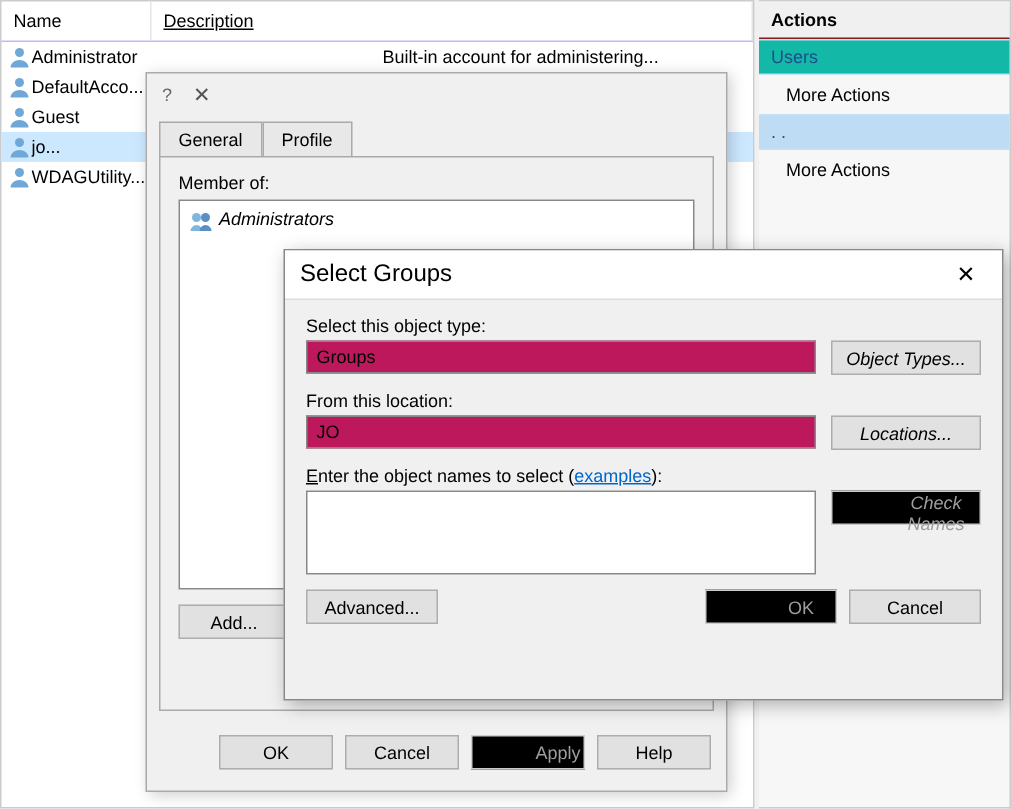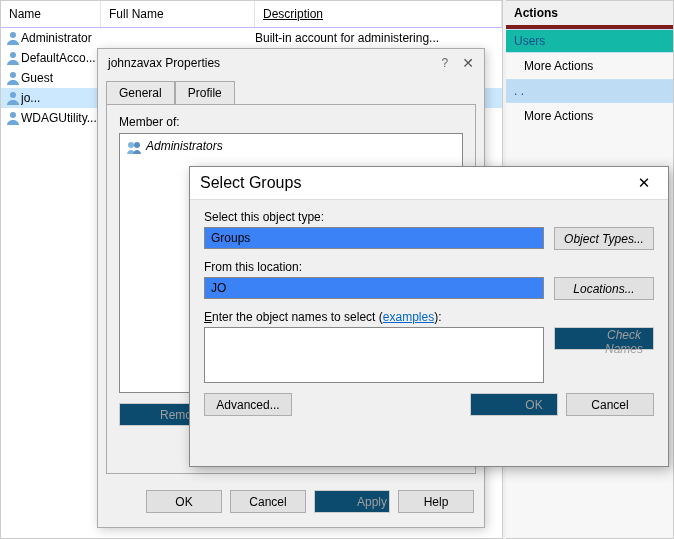--- a/index.html
+++ b/index.html
@@ -17,21 +17,21 @@
 .main-list .row.selected { background: #cce8ff; }
 .main-list .row .label { white-space: nowrap; overflow: hidden; text-overflow: ellipsis; }
 .main-list .row .name-cell { width: 96px; display:flex; align-items:center; overflow:hidden;}
 .main-list .row .full-cell { width: 154px; }
 .main-list .row .desc-cell { flex: 1; overflow:hidden; text-overflow:ellipsis; white-space:nowrap;}
 
 .user-icon svg { width:16px; height:16px; }
 
 
 .actions-pane { position: absolute; right: 0; top: 0; width: 168px; height: 539px; background: #f7f7f7; border: 1px solid #ccc; border-left:none; }
-.actions-pane .title { background: #f0f0f0; padding: 5px 8px; font-weight: bold; border-bottom: 4px solid #7f1d1d; }
+.actions-pane .title { background: #f0f0f0; padding: 5px 8px; font-weight: bold; border-bottom: 1px solid #7f1d1d; }
 .actions-pane .section-hd { background: #14b8a6; border-top:1px solid #c5dff7; border-bottom:1px solid #c5dff7; padding: 4px 8px; color:#1b4f8b;}
 .actions-pane .section-hd.selected { background:#bfdcf5;}
 .actions-pane .link { padding: 6px 18px; cursor:pointer; }
 
 
 .props { position: absolute; left: 97px; top: 48px; width: 388px; height: 480px; background: #f0f0f0; border: 1px solid #aaa; box-shadow: 2px 2px 10px rgba(0,0,0,.2); }
 .props .titlebar { display:flex; align-items:center; padding: 6px 10px; }
 .props .titlebar .t { flex:1; }
 .props .titlebar .help { margin-right: 14px; color:#666;}
 .props .titlebar .x { font-family: Arial; font-size:14px; color:#555; cursor:pointer;}
@@ -42,50 +42,49 @@
 .props .member-label { margin-bottom:4px; }
 .props .member-list { background:#fff; border:1px solid #888; height:260px; padding:4px; overflow:auto;}
 .props .member-list .item { display:flex; align-items:flex-start; gap:4px; padding:1px 2px;font-style:italic;}
 .props .member-btns { display:flex; gap:6px; margin-top:10px; align-items:flex-start;}
 .props .member-btns button { width:74px; height:23px;}
 .props .member-note { font-size:11px; color:#444; margin-left:10px; line-height:1.25; flex:1;}
 .props .dlg-btns { display:flex; justify-content:flex-end; gap:8px; padding:8px 10px 10px;}
 .props .dlg-btns button { width:76px; height:23px;}
 
 button { background:#e1e1e1; border:1px solid #adadad; cursor:pointer; font-size:12px;}
-button:disabled { color:#9e9e9e; background:#0c4a6e; border-color:#ccc; cursor:default;padding-left:40px;}
+button:disabled { color:#9e9e9e; background:#000000; border-color:#ccc; cursor:default;padding-left:40px;}
 
 
 .selgrp { position:absolute; left:189px; top:166px; width:480px; height:301px; background:#f0f0f0; border:1px solid #888; box-shadow:3px 3px 12px rgba(0,0,0,.3); z-index:10;}
 .selgrp .titlebar { display:flex; align-items:center; padding:7px 10px; border-bottom:1px solid #ddd; background:#fff;}
 .selgrp .titlebar .t { flex:1; font-size:16px;}
 .selgrp .titlebar .x { font-size:15px; cursor:pointer; width:28px; text-align:center;}
 .selgrp .body { padding:10px 14px 12px;}
 .selgrp .field-label { margin-bottom:3px; }
 .selgrp .row2 { display:flex; gap:10px; margin-bottom:10px; align-items:stretch;}
-.selgrp .textbox { flex:1; background:#3b82f6; border:1px solid #888; padding:3px 6px; height:22px; display:flex; align-items:center;}
+.selgrp .textbox { flex:1; background:#be185d; border:1px solid #888; padding:3px 6px; height:22px; display:flex; align-items:center;}
 .selgrp .row2 button { width:100px; height:23px;font-style:italic;}
 .selgrp .names { background:#fff; border:1px solid #888; height:56px; flex:1;}
 .selgrp .row2.names-row { align-items:flex-start; }
 .selgrp .row2.names-row button { height:23px; }
 .selgrp .btm { display:flex; justify-content:space-between; margin-top:8px;}
 .selgrp .btm .right { display:flex; gap:8px;}
 .selgrp .btm button { width:88px; height:23px;}
 .selgrp a { color:#0066cc; text-decoration:underline; cursor:pointer;}
 .hotkey::first-letter { text-decoration: underline; }
 
 .group-icon svg, .user-icon svg { display:block; }
 </style>
 </head>
 <body>
 
 <div class="main-list">
   <div class="header">
     <div class="col-name">Name</div>
-    <div class="col-full">Full Name</div>
     <div class="col-desc">Description</div>
   </div>
   <div class="rows">
     <div class="row">
       <div class="name-cell">
         <span class="user-icon">
           <svg viewBox="0 0 16 16">
               <circle cx="8" cy="5" r="3" fill="#6fa8d8"></circle>
               <path d="M2 15c0-3 3-5 6-5s6 2 6 5" fill="#6fa8d8"></path>
             </svg>
@@ -153,21 +152,20 @@
 <div class="actions-pane">
   <div class="title">Actions</div>
   <div class="section-hd">Users</div>
   <div class="link">More Actions</div>
   <div class="section-hd selected">. .</div>
   <div class="link">More Actions</div>
 </div>
 
 <div class="props">
   <div class="titlebar">
-    <div class="t">johnzavax Properties</div>
     <div class="help">?</div>
     <div class="x">✕</div>
   </div>
   <div class="tabs">
     <div class="tab inactive">General</div>
     <div class="tab inactive">Profile</div>
   </div>
   <div class="tabbody">
     <div class="member-label"><span class="hotkey">Member of:</span></div>
     <div class="member-list">
@@ -177,20 +175,21 @@
               <circle cx="5" cy="6" r="3" fill="#7fb6e0"></circle>
               <circle cx="11" cy="6" r="3" fill="#5a8fc2"></circle>
               <path d="M1 15c0-2 2-4 4-4s4 2 4 4" fill="#7fb6e0"></path>
               <path d="M7 15c0-2 2-4 4-4s4 2 4 4" fill="#5a8fc2"></path>
             </svg>
         </span>
         <span>Administrators</span>
       </div>
     </div>
     <div class="member-btns">
+      <button>Add...</button>
       <button disabled="">Remove</button>
       <div class="member-note">Changes to a user's group membership are not effective until the next time the user logs on.</div>
     </div>
   </div>
   <div class="dlg-btns">
     <button>OK</button>
     <button>Cancel</button>
     <button disabled="">Apply</button>
     <button>Help</button>
   </div>

